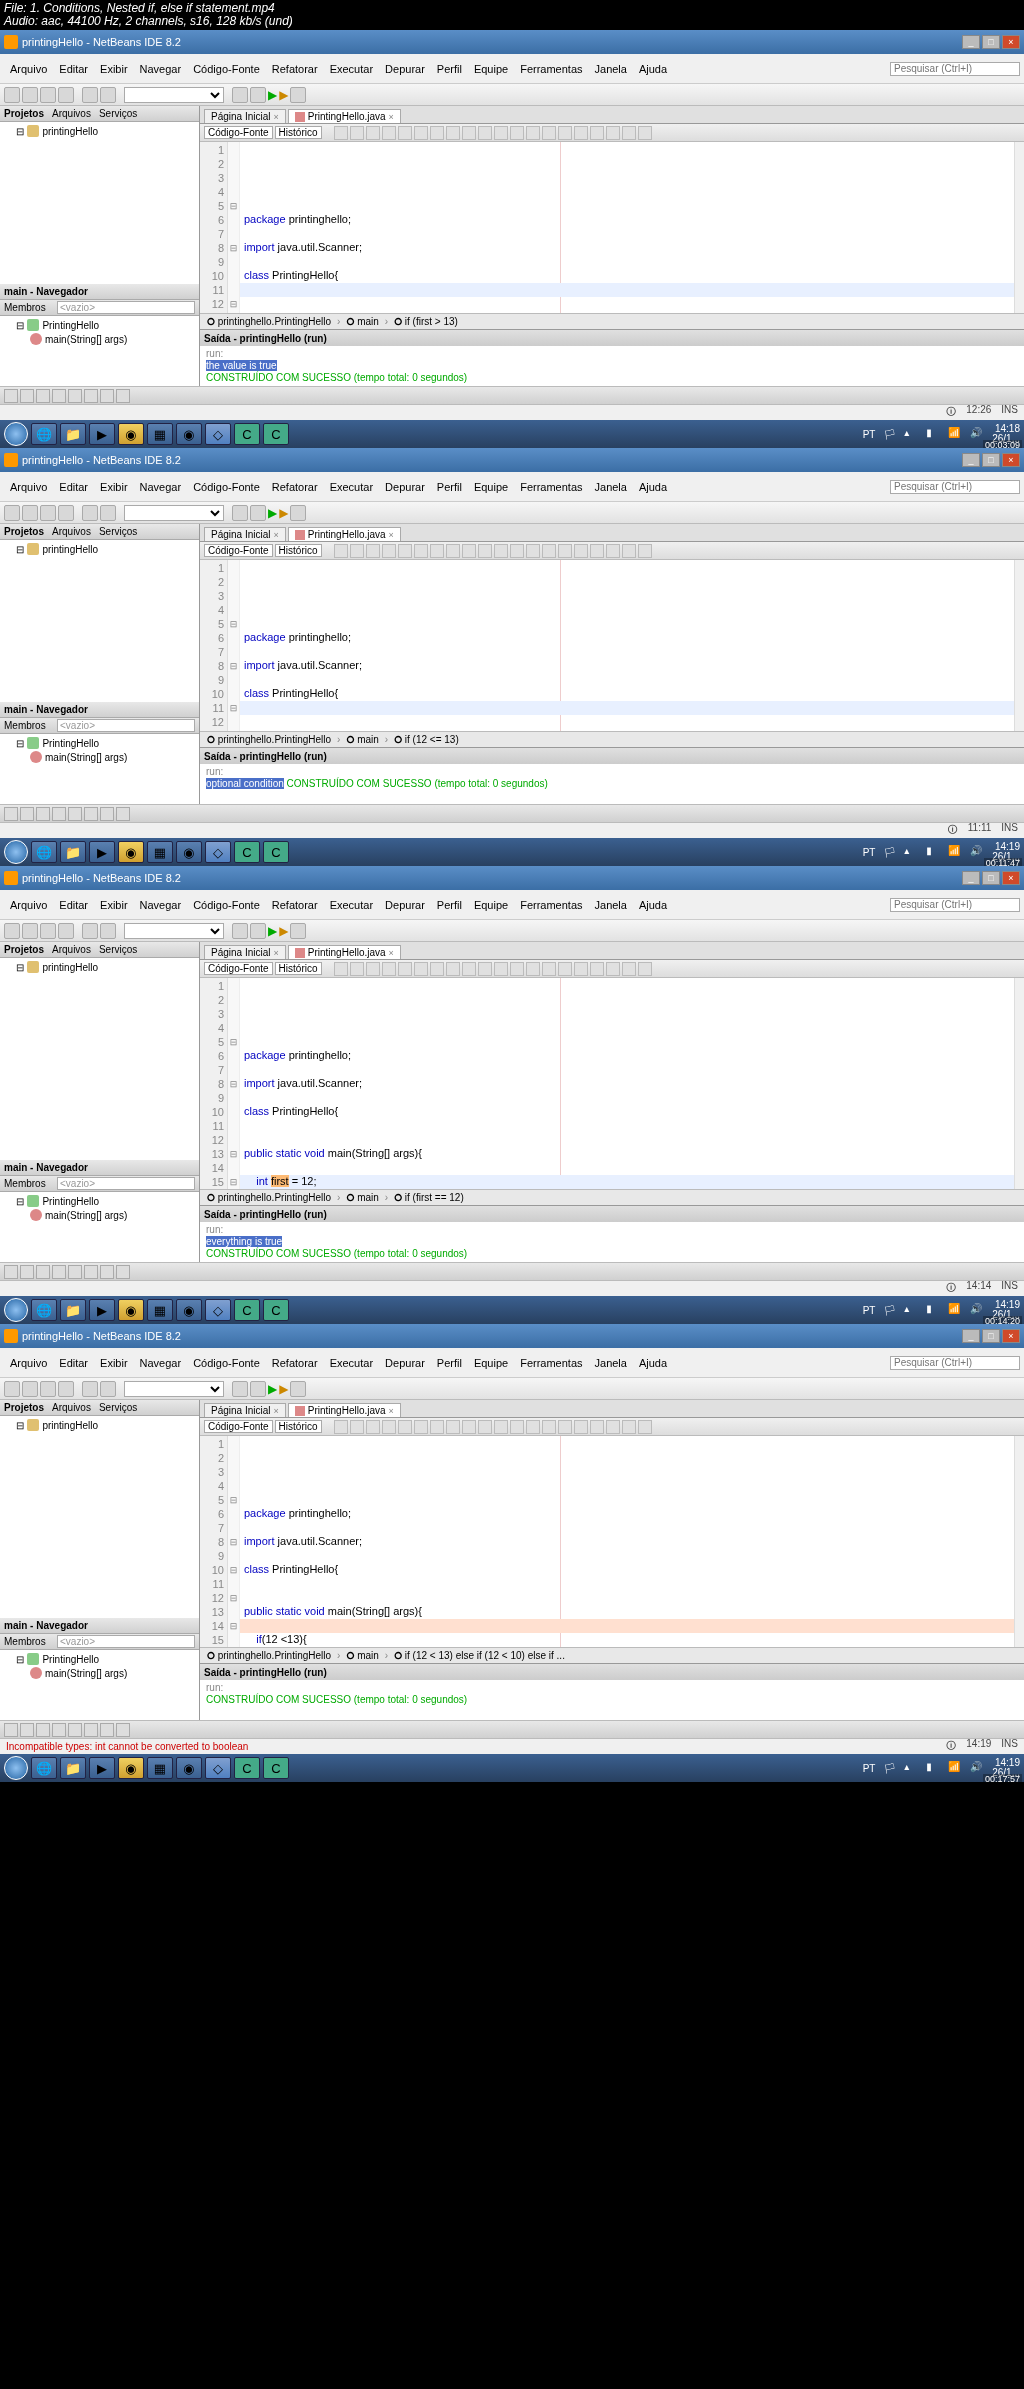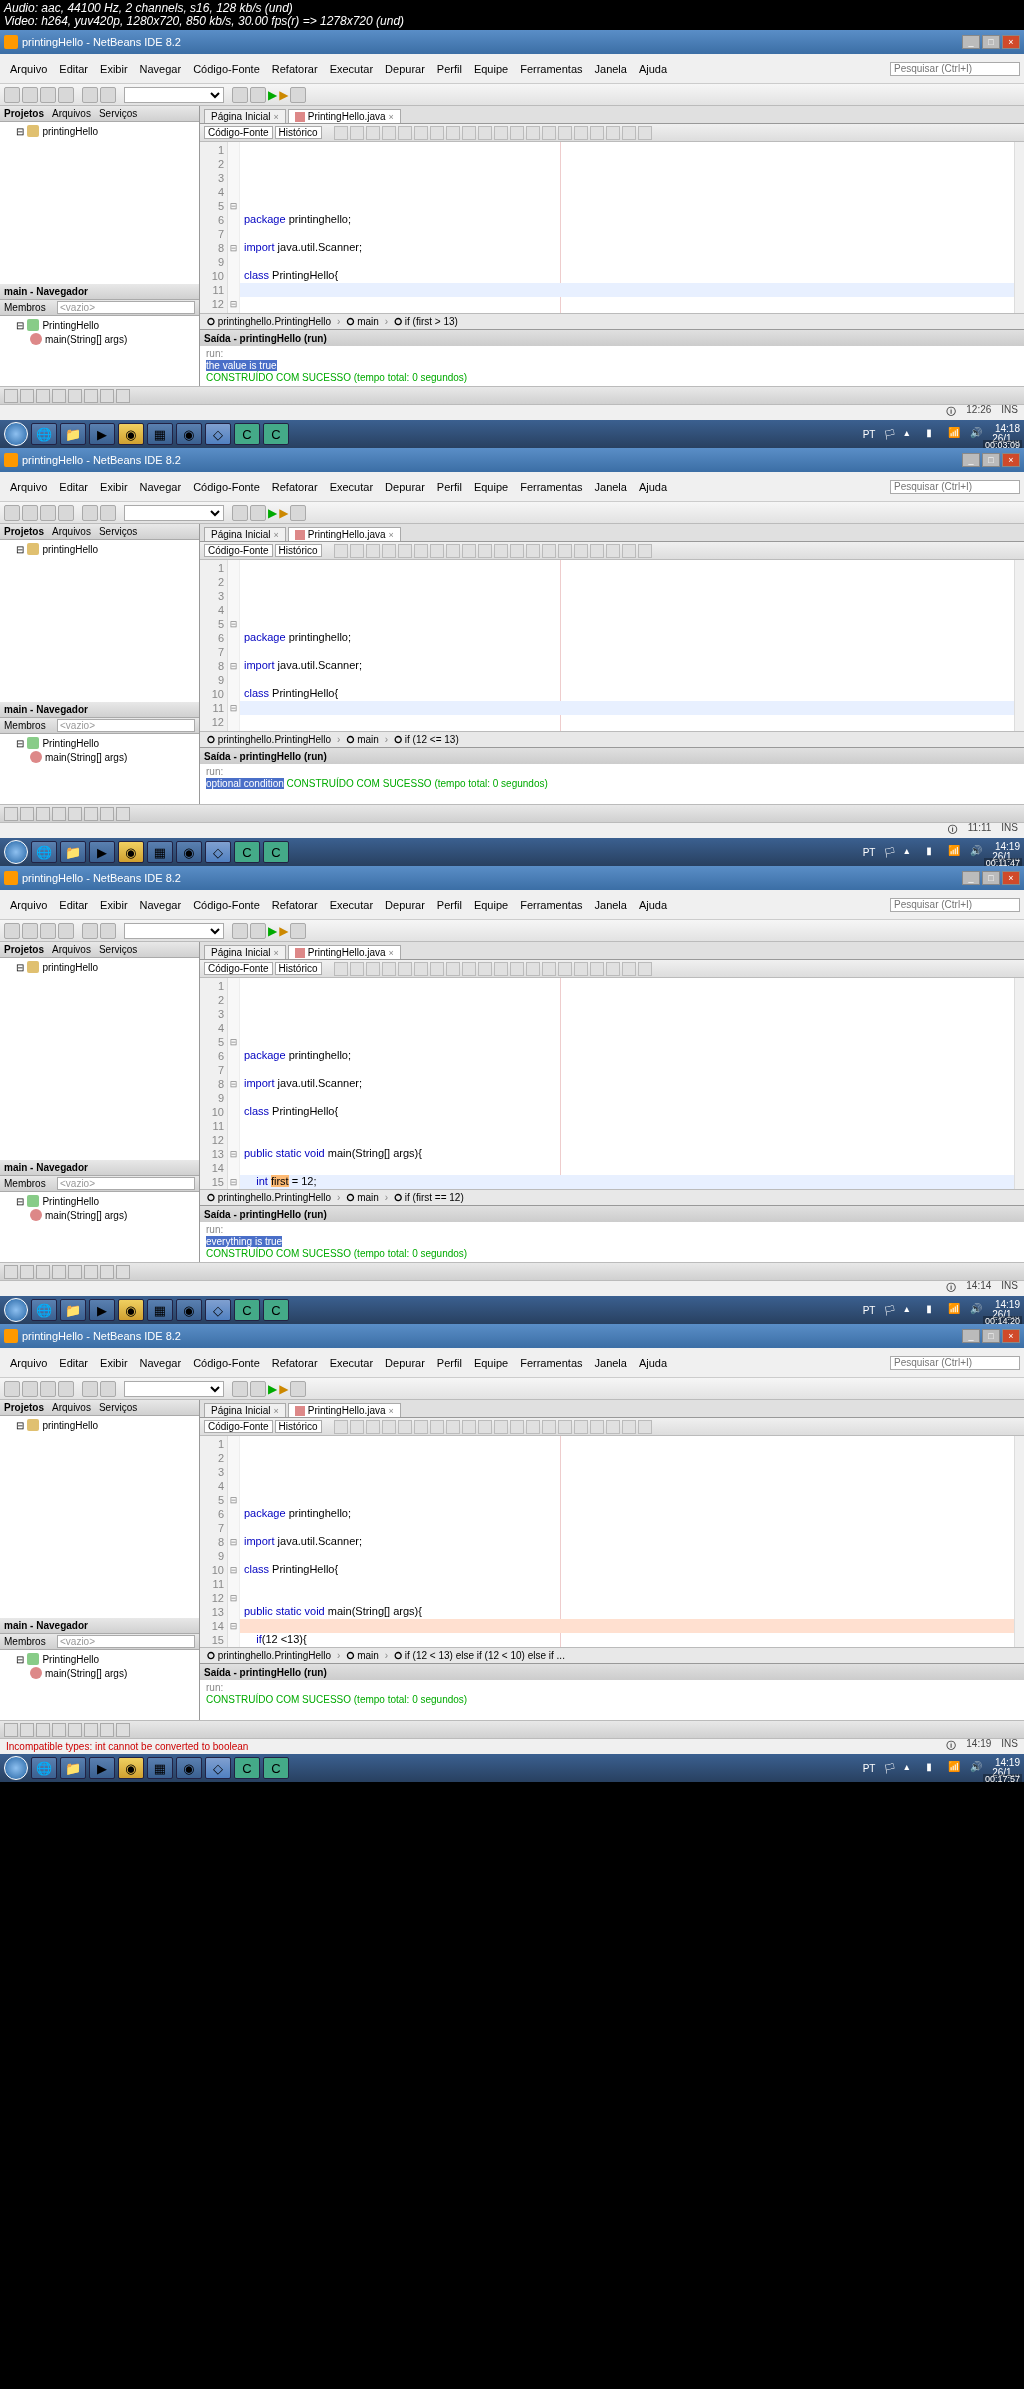--- a/index.html
+++ b/index.html
@@ -87,22 +87,22 @@
 .task-icon{width:26px;height:22px;background:linear-gradient(#5a80b0,#3a6090);border:1px solid #224;border-radius:2px;display:flex;align-items:center;justify-content:center;font-size:13px}
 .tray{margin-left:auto;display:flex;align-items:center;gap:8px;color:#fff;font-size:10px}
 .tray .tray-icon{width:14px;height:14px}
 .tray .clock{text-align:right;line-height:1}
 .timestamp-overlay{position:absolute;right:2px;bottom:-2px;color:#fff;font-size:9px;background:rgba(0,0,0,0.3);padding:0 2px}
 </style>
 </head>
 <body>
 
 <div class="header-info">
+  <div>File: 1. Conditions, Nested if, else if statement.mp4</div>
   <div>Audio: aac, 44100 Hz, 2 channels, s16, 128 kb/s (und)</div>
-  <div>Video: h264, yuv420p, 1280x720, 850 kb/s, 30.00 fps(r) =&gt; 1278x720 (und)</div>
 </div>
 
 <div id="instances">
 <div class="ide-instance">
  <div class="titlebar">
   <div class="titlebar-left">
           <span class="nb-icon"></span>
           <span>printingHello - NetBeans IDE 8.2</span>
         </div>
   <div class="wincontrols">

